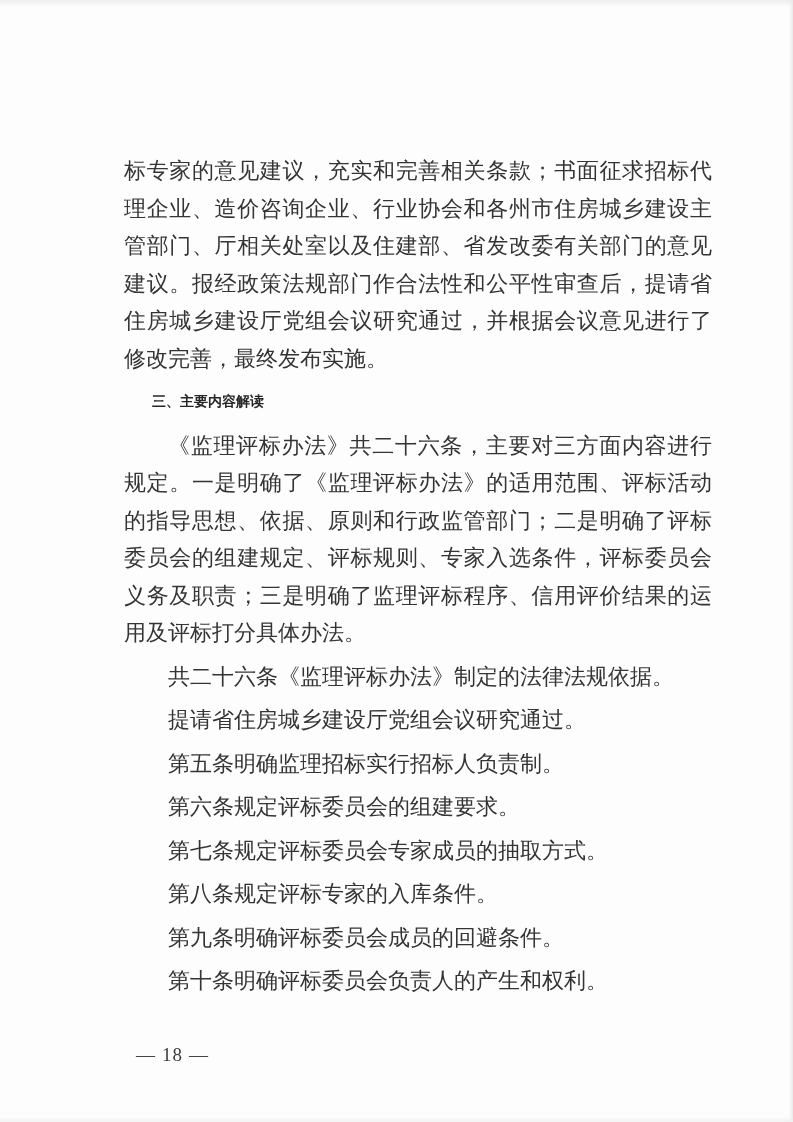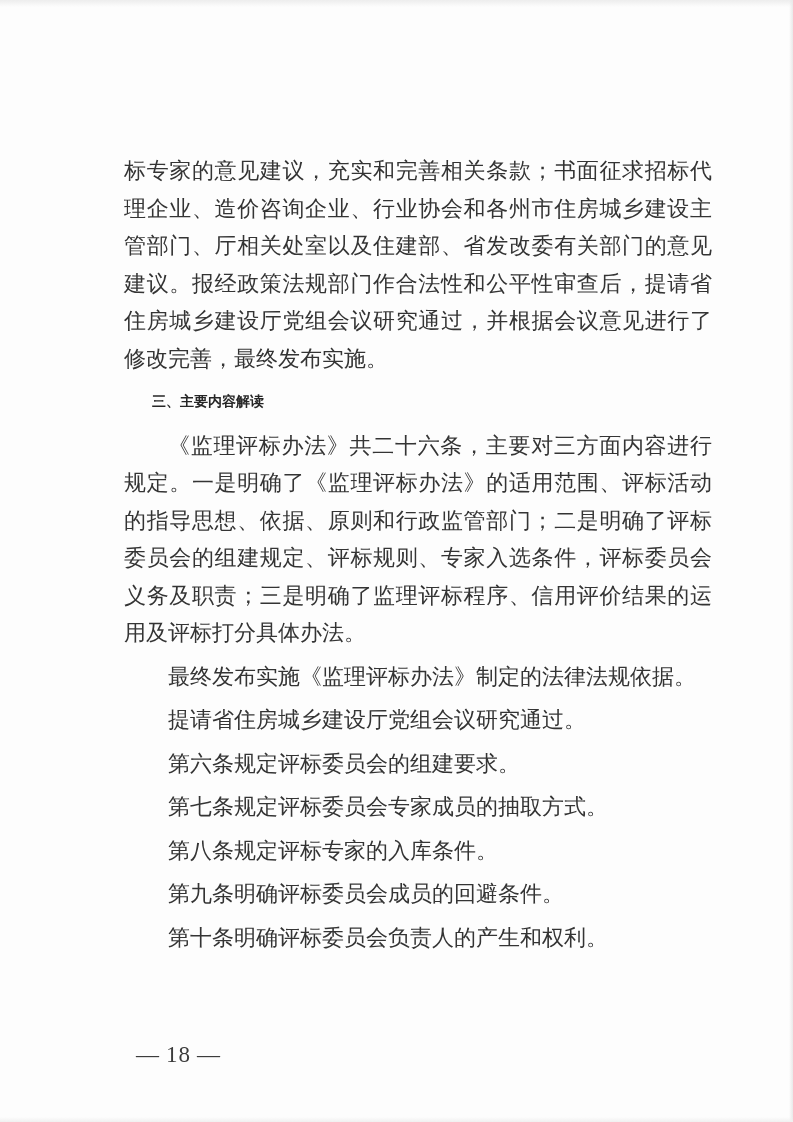--- a/index.html
+++ b/index.html
@@ -56,21 +56,21 @@
     text-align: left;
   }
   .articles p {
     text-indent: 2em;
     text-align: left;
   }
   .footer {
     position: absolute;
     left: 136px;
     top: 1042px;
-    font-size: 23px;
+    font-size: 19px;
     line-height: 26px;
     color: #3c3c3c;
     letter-spacing: 1px;
   }
   .footer .num {
     padding: 0 6px;
   }
 </style>
 </head>
 <body>
@@ -81,22 +81,23 @@
   <div class="edge-bottom"></div>
 
   <div class="content">
     <p>标专家的意见建议，充实和完善相关条款；书面征求招标代理企业、造价咨询企业、行业协会和各州市住房城乡建设主管部门、厅相关处室以及住建部、省发改委有关部门的意见建议。报经政策法规部门作合法性和公平性审查后，提请省住房城乡建设厅党组会议研究通过，并根据会议意见进行了修改完善，最终发布实施。</p>
 
     <p class="heading">三、主要内容解读</p>
 
     <p class="indent">《监理评标办法》共二十六条，主要对三方面内容进行规定。一是明确了《监理评标办法》的适用范围、评标活动的指导思想、依据、原则和行政监管部门；二是明确了评标委员会的组建规定、评标规则、专家入选条件，评标委员会义务及职责；三是明确了监理评标程序、信用评价结果的运用及评标打分具体办法。</p>
 
     <div class="articles">
-      <p>最终发布实施《监理评标办法》制定的法律法规依据。</p>
+      <p>共二十六条《监理评标办法》制定的法律法规依据。</p>
       <p>提请省住房城乡建设厅党组会议研究通过。</p>
+      <p>第五条明确监理招标实行招标人负责制。</p>
       <p>第六条规定评标委员会的组建要求。</p>
       <p>第七条规定评标委员会专家成员的抽取方式。</p>
       <p>第八条规定评标专家的入库条件。</p>
       <p>第九条明确评标委员会成员的回避条件。</p>
       <p>第十条明确评标委员会负责人的产生和权利。</p>
     </div>
   </div>
 
   <div class="footer">
     <span>—</span><span class="num">18</span><span>—</span>

